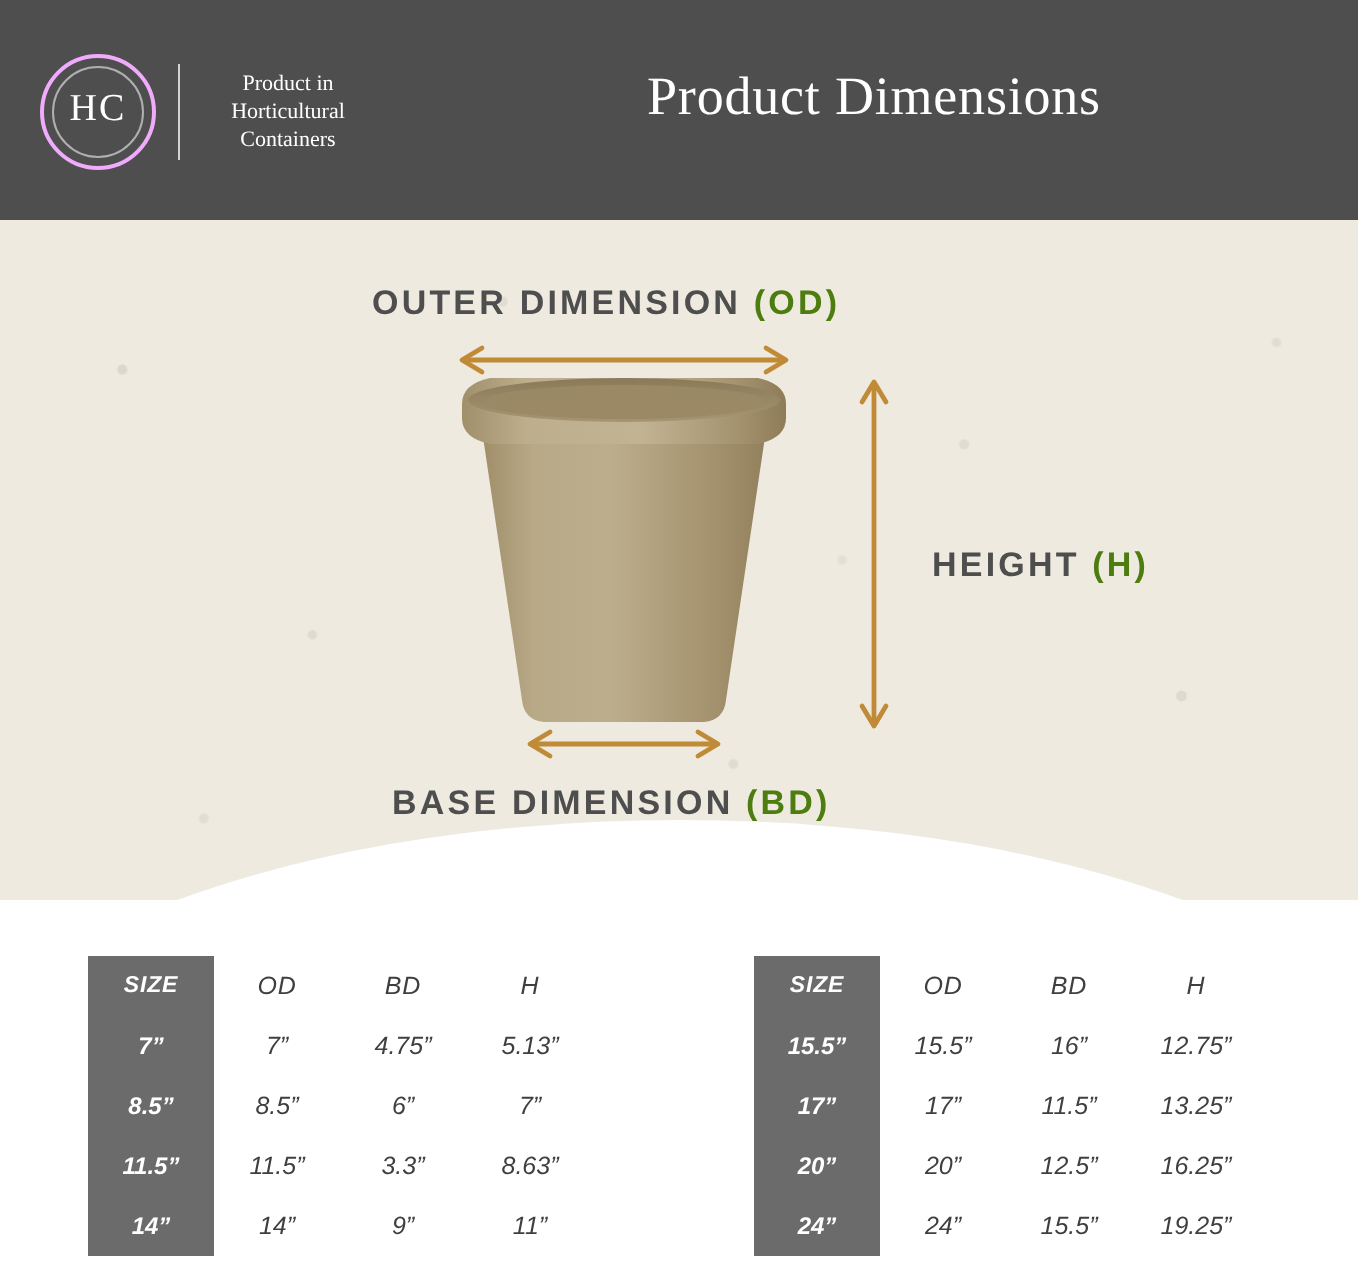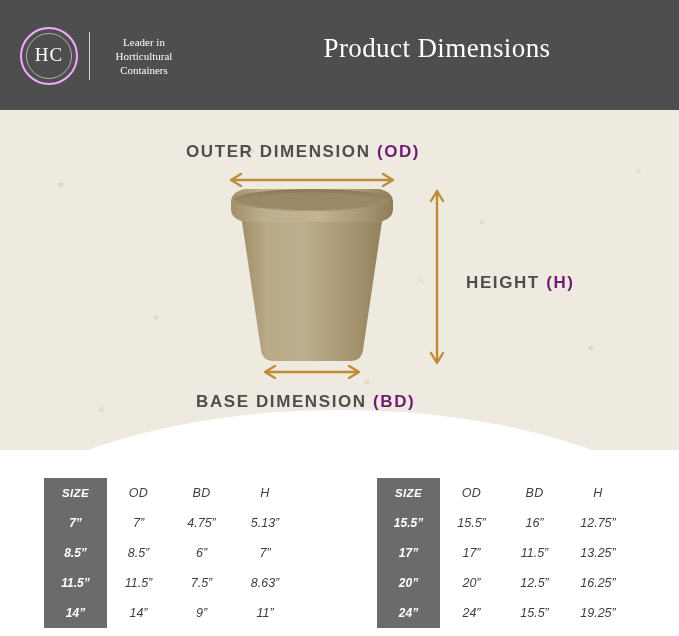--- a/index.html
+++ b/index.html
@@ -107,21 +107,21 @@
   .label {
     position: absolute;
     font-family: "Liberation Sans", sans-serif;
     font-weight: bold;
     font-size: 17px;
     letter-spacing: 1.6px;
     color: #4e4e4e;
     white-space: nowrap;
     z-index: 4;
   }
-  .label .accent { color: #701a75; text-align: center; }
+  .label .accent { color: #4d7c0f; text-align: center; }
 
   .od-label { left: 186px; top: 32px; }
   .bd-label { left: 196px; top: 282px; }
   .h-label  { left: 466px; top: 163px; }
 
   svg.diagram-svg {
     position: absolute; left: 0; top: 0;
     width: 679px; height: 340px;
     z-index: 2;
   }
@@ -181,21 +181,21 @@
 <div id="page">
 
   <div class="header">
     <div class="logo-wrap">
       <div class="logo-badge">
         <div class="inner-ring"></div>
         <span class="hc">HC</span>
       </div>
       <div class="logo-divider"></div>
       <div class="logo-text">
-        <div>Leader in</div>
+        <div>Product in</div>
         <div>Horticultural</div>
         <div>Containers</div>
       </div>
     </div>
     <div class="header-title">Product Dimensions</div>
   </div>
 
   <div class="diagram">
 
     <svg class="diagram-svg" viewBox="0 0 679 340">
@@ -285,21 +285,21 @@
         </tr>
         <tr>
           <th>8.5”</th>
           <td>8.5”</td>
           <td>6”</td>
           <td>7”</td>
         </tr>
         <tr>
           <th>11.5”</th>
           <td>11.5”</td>
-          <td>7.5”</td>
+          <td>3.3”</td>
           <td>8.63”</td>
         </tr>
         <tr>
           <th>14”</th>
           <td>14”</td>
           <td>9”</td>
           <td>11”</td>
         </tr>
       </tbody>
     </table>

